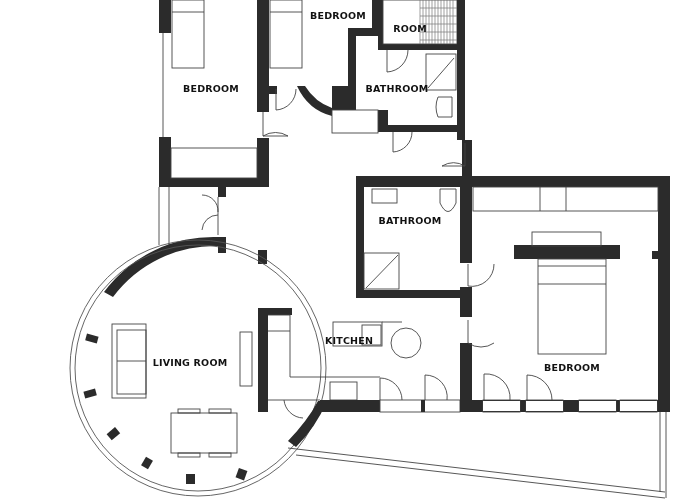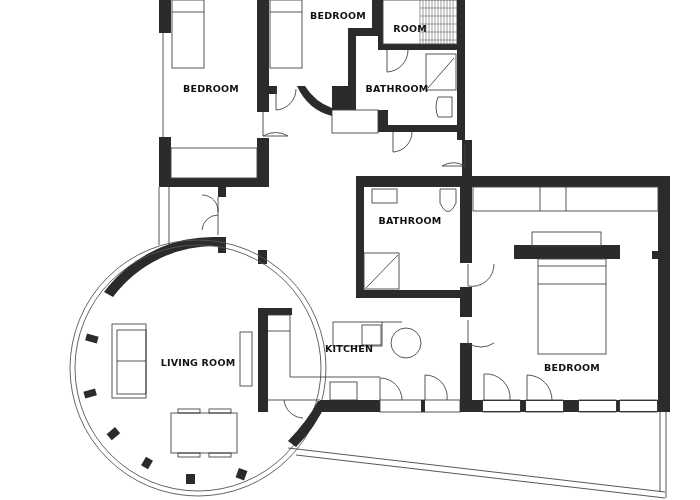--- a/index.html
+++ b/index.html
@@ -164,16 +164,16 @@
   <line class="l" x1="296" y1="455" x2="665" y2="498"></line>
   <line class="l" x1="660" y1="412" x2="660" y2="492"></line>
   <line class="l" x1="666" y1="412" x2="666" y2="498"></line>
 </svg>
 
 <div class="lbl" style="left:211px;top:88px;">BEDROOM</div>
 <div class="lbl" style="left:338px;top:15px;">BEDROOM</div>
 <div class="lbl" style="left:410px;top:28px;">ROOM</div>
 <div class="lbl" style="left:397px;top:88px;">BATHROOM</div>
 <div class="lbl" style="left:410px;top:220px;">BATHROOM</div>
-<div class="lbl" style="left:198px;top:362px;">LIVING ROOM</div>
-<div class="lbl" style="left:349px;top:348px;">KITCHEN</div>
+<div class="lbl" style="left:190px;top:362px;">LIVING ROOM</div>
+<div class="lbl" style="left:349px;top:340px;">KITCHEN</div>
 <div class="lbl" style="left:572px;top:367px;">BEDROOM</div>
 </div>
 
 </body></html>

